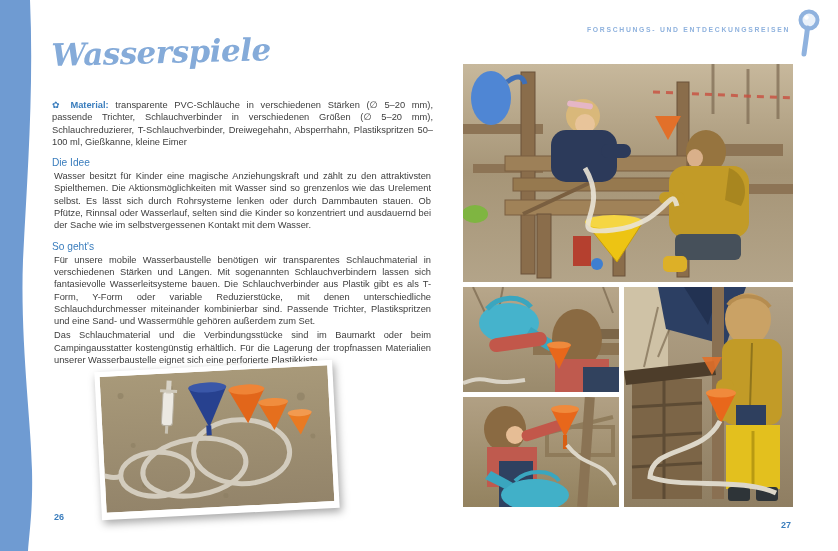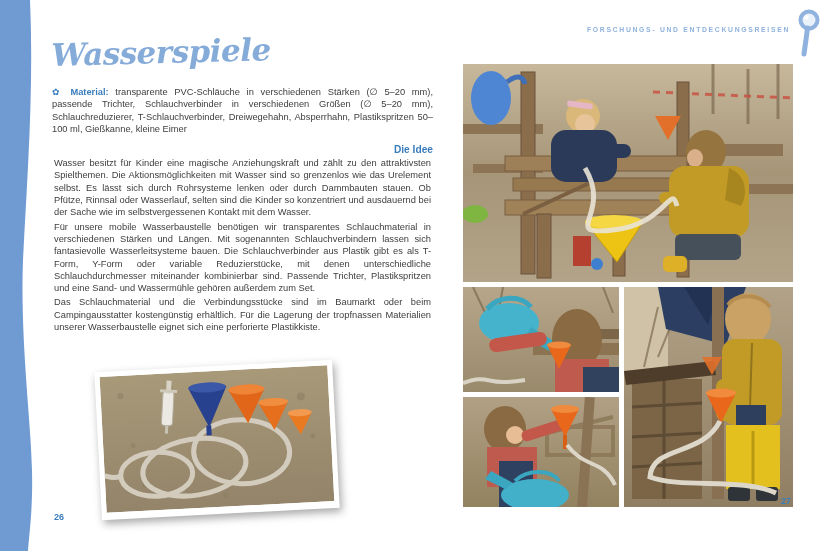--- a/index.html
+++ b/index.html
@@ -11,43 +11,43 @@
 
   
   .chapter-header{position:absolute;top:26px;right:48px;color:#8fb2de;font-size:6.8px;
     font-weight:bold;letter-spacing:1.7px;text-align:right;}
   .magnifier{position:absolute;top:8px;right:8px;width:36px;height:50px;}
 
   
   .col{position:absolute;left:52px;top:36px;width:381px;}
   .title{font-family:"DejaVu Serif",serif;font-style:italic;font-weight:bold;
     color:#85abd9;font-size:31px;line-height:38px;letter-spacing:-0.5px;transform:rotate(-1.5deg);transform-origin:left bottom;}
-  .material{margin:12px 0 0 0;font-size:9.3px;line-height:12.3px;color:#3d3d3d;text-align:justify;}
+  .material{margin:25px 0 0 0;font-size:9.3px;line-height:12.3px;color:#3d3d3d;text-align:justify;}
   .material .flower{color:#3a7dbd;font-size:9px;}
   .material .mat-label{color:#3a7dbd;font-weight:bold;}
   .section{margin:0;}
-  .section h2{margin:9px 0 1px 0;font-size:10.2px;color:#3a7dbd;font-weight:bold;text-align:right;}
+  .section h2{margin:9px 0 1px 0;font-size:10.2px;color:#3a7dbd;font-weight:normal;}
   .section p{margin:2px;font-size:9.3px;line-height:12.3px;color:#3d3d3d;text-align:justify;}
 
   
   .tilted-photo{position:absolute;left:98px;top:366px;width:228px;background:#fff;
     padding:5px 5px 7px 5px;box-shadow:2px 4px 9px rgba(0,0,0,0.35);transform:rotate(-3deg);}
   .tilted-photo svg{display:block;}
 
   
   .photo{position:absolute;overflow:hidden;}
   .photo svg{display:block;width:100%;height:100%;}
   .photo-large{left:463px;top:64px;width:330px;height:218px;}
   .photo-a{left:463px;top:287px;width:156px;height:105px;}
   .photo-b{left:463px;top:397px;width:156px;height:110px;}
   .photo-tall{left:624px;top:287px;width:169px;height:220px;}
 
   .page-num{position:absolute;font-size:9px;font-weight:bold;color:#3a7dbd;}
   .page-num-left{left:54px;top:512px;text-align:right;}
-  .page-num-right{left:781px;top:496px;}
+  .page-num-right{left:781px;top:520px;}
 </style>
 </head>
 <body>
 
 <div class="spread">
 
   <svg class="left-bar" viewBox="0 0 42 551" preserveAspectRatio="none">
     <path d="M0,0 L30,0 C34,90 27,180 23,260 C20,340 31,420 32,470 C33,510 29,535 28,551 L0,551 Z" fill="#6f9bd2"></path>
   </svg>
 
@@ -64,20 +64,21 @@
     <p class="material"><span class="flower">✿</span>
       <span class="mat-label">Material:</span>
       <span>transparente PVC-Schläuche in verschiedenen Stärken (∅ 5–20 mm), passende Trichter, Schlauchverbinder in verschiedenen Größen (∅ 5–20 mm), Schlauchreduzierer, T-Schlauchverbinder, Dreiwegehahn, Absperrhahn, Plastikspritzen 50–100 ml, Gießkanne, kleine Eimer</span></p>
 
     <div class="section">
       <h2>Die Idee</h2>
       <p>Wasser besitzt für Kinder eine magische Anziehungskraft und zählt zu den attraktivsten Spielthemen. Die Aktionsmöglichkeiten mit Wasser sind so grenzenlos wie das Urelement selbst. Es lässt sich durch Rohrsysteme lenken oder durch Dammbauten stauen. Ob Pfütze, Rinnsal oder Wasserlauf, selten sind die Kinder so konzentriert und ausdauernd bei der Sache wie im selbstvergessenen Kontakt mit dem Wasser.</p>
     </div>
 
     <div class="section">
+      <h2>So geht's</h2>
       <p>Für unsere mobile Wasserbaustelle benötigen wir transparentes Schlauchmaterial in verschiedenen Stärken und Längen. Mit sogenannten Schlauchverbindern lassen sich fantasievolle Wasserleitsysteme bauen. Die Schlauchverbinder aus Plastik gibt es als T-Form, Y-Form oder variable Reduzierstücke, mit denen unterschiedliche Schlauchdurchmesser miteinander kombinierbar sind. Passende Trichter, Plastikspritzen und eine Sand- und Wassermühle gehören außerdem zum Set.</p>
     </div>
 
     <div class="section">
       <p>Das Schlauchmaterial und die Verbindungsstücke sind im Baumarkt oder beim Campingausstatter kostengünstig erhältlich. Für die Lagerung der tropfnassen Materialien unserer Wasserbaustelle eignet sich eine perforierte Plastikkiste.</p>
     </div>
   </div>
 
   <div class="tilted-photo">
     <svg viewBox="0 0 228 136" width="228" height="136">

